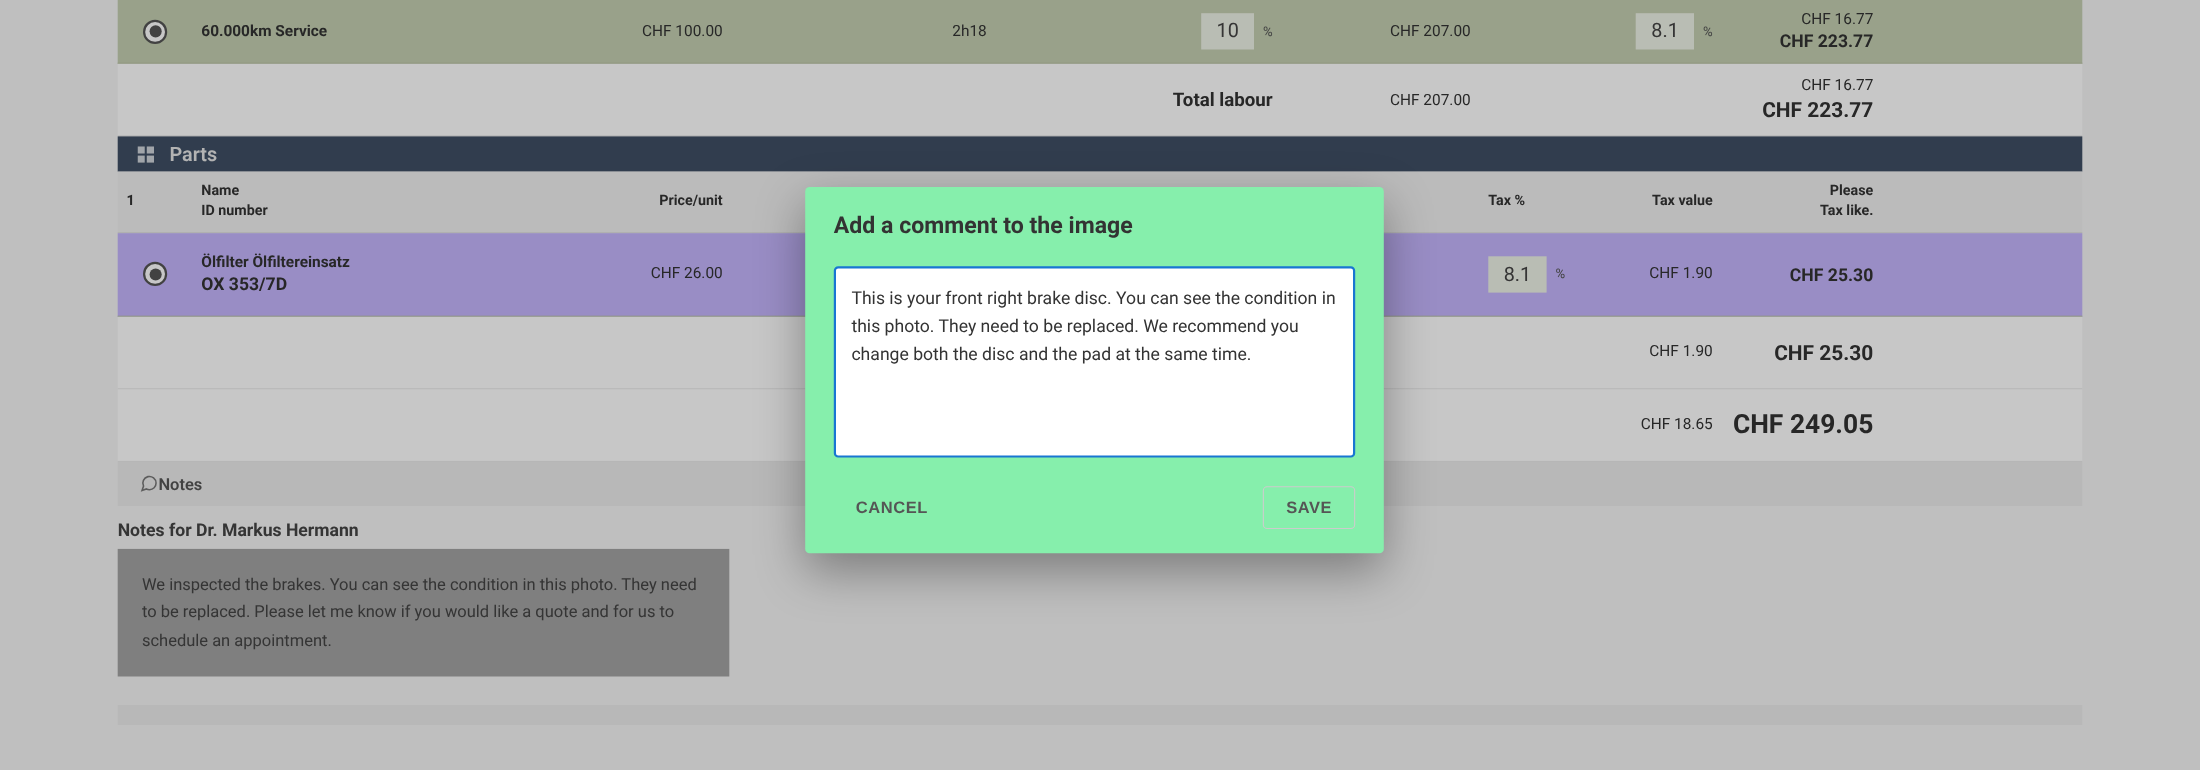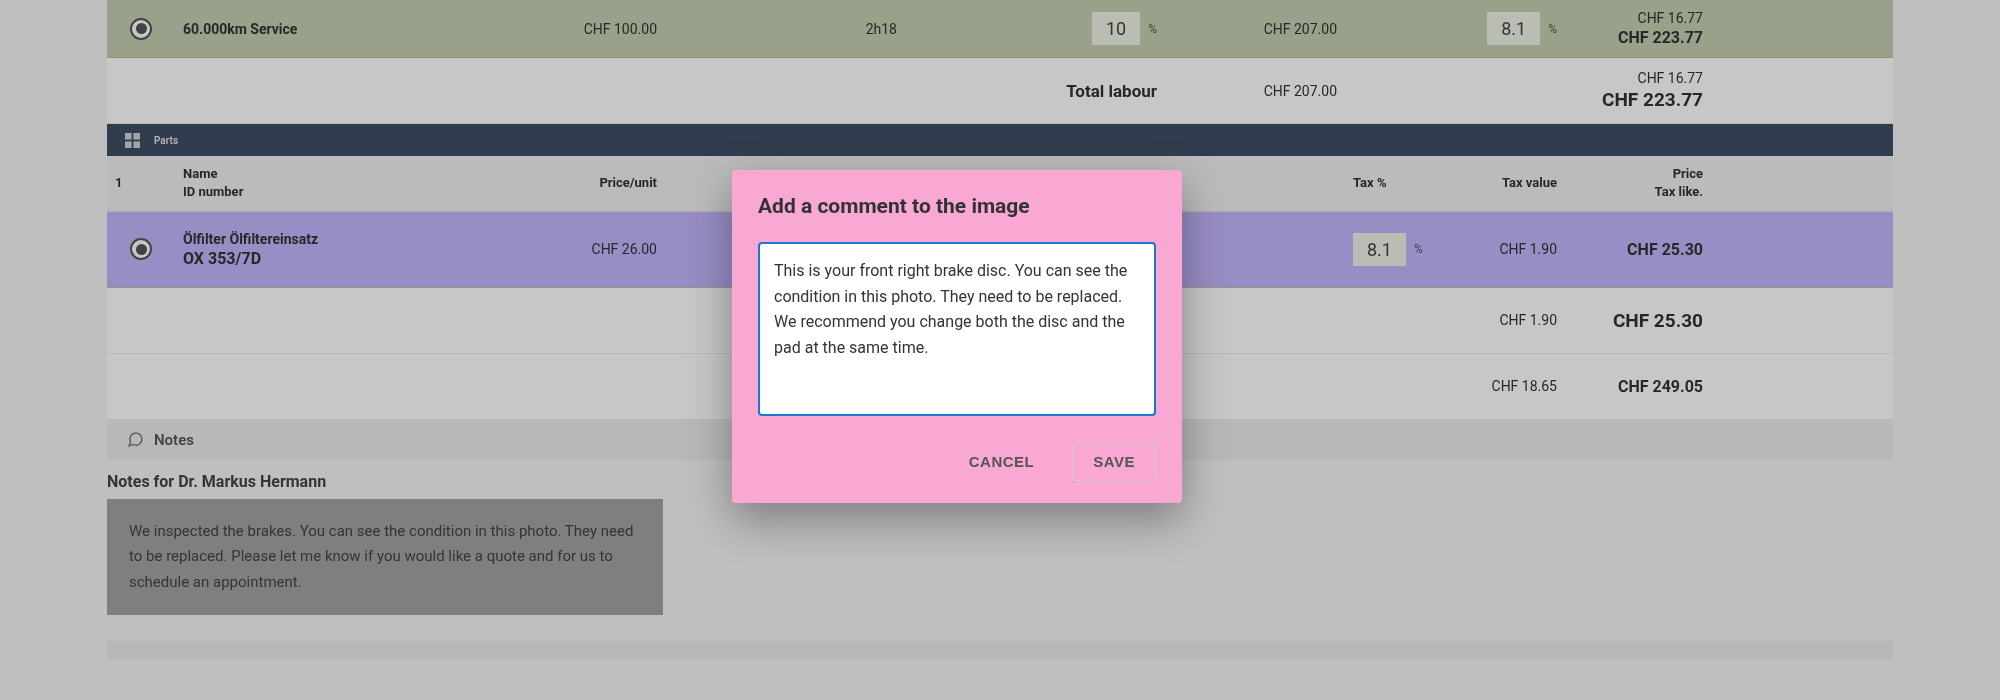--- a/index.html
+++ b/index.html
@@ -77,21 +77,21 @@
       font-size: 16px;
       color: #333;
     }
     .header-dark {
       display: flex;
       align-items: center;
       height: 32px;
       background: #3f4f64;
       color: #e6e6e6;
       font-weight: 600;
-      font-size: 10px;
+      font-size: 18px;
       padding: 0 18px;
       gap: 14px;
     }
     .header-columns {
       display: grid;
       grid-template-columns: 68px 260px 230px 240px 260px 180px 220px 146px;
       align-items: center;
       background: #f0f0f0;
       font-size: 13px;
       color: #555;
@@ -151,21 +151,21 @@
     }
     .notes-header {
       display: flex;
       align-items: center;
       height: 40px;
       background: #ececec;
       color: #555;
       font-size: 15px;
       font-weight: 600;
       padding: 0 20px;
-      gap: 10px;
+      gap: 0;
     }
     .notes-for {
       font-size: 16px;
       font-weight: 700;
       color: #444;
       padding: 12px 0 8px;
     }
     .note-box {
       background: #a3a3a3;
       padding: 20px 22px;
@@ -177,22 +177,22 @@
     .spacer-bottom {
       margin-top: 26px;
       height: 18px;
       background: #ececec;
     }
     
     .modal {
       position: absolute;
       left: 732px;
       top: 170px;
-      width: 450px;
-      background: #f9a8d4;
+      width: 526px;
+      background: #86efac;
       border-radius: 4px;
       box-shadow: 0 16px 44px rgba(0,0,0,0.35);
       z-index: 200;
       padding: 24px 26px 22px;
     }
     .modal h2 {
       font-size: 21px;
       font-weight: 700;
       color: #333;
       margin-bottom: 24px;
@@ -205,21 +205,21 @@
       padding: 14px 14px;
       font-size: 16px;
       font-family: inherit;
       color: #333;
       line-height: 1.6;
       resize: none;
       outline: none;
     }
     .modal-actions {
       display: flex;
-      justify-content: flex-end;
+      justify-content: space-between;
       gap: 18px;
       margin-top: 22px;
       align-items: center;
     }
     .btn {
       font-size: 15px;
       font-weight: 600;
       letter-spacing: 0.5px;
       padding: 10px 20px;
       background: transparent;
@@ -322,21 +322,21 @@
         <span class="bold">Price/unit</span>
       </div>
     <div class="cell"></div>
     <div class="cell"></div>
     <div class="cell"></div>
     <div class="cell num" style="flex-direction:row;justify-content:space-between">
       <span class="bold">Tax %</span>
       <span class="bold">Tax value</span>
     </div>
     <div class="cell num">
-      <span class="bold">Price</span>
+      <span class="bold">Please</span>
       <span class="bold">Tax like.</span>
     </div>
   </div>
 
   <div class="row parts-item">
     <div class="cell center">
       <div class="radio-outer">
           <div class="radio-inner"></div>
         </div>
     </div>
@@ -383,21 +383,21 @@
     <div class="cell"></div>
       <div class="cell"></div>
       <div class="cell"></div>
     <div class="cell"></div>
       <div class="cell"></div>
       <div class="cell"></div>
     <div class="cell num">
         <span>CHF 18.65</span>
       </div>
     <div class="cell num">
-        <span class="price-incl" style="font-size:16px">CHF 249.05</span>
+        <span class="price-incl" style="font-size:24px">CHF 249.05</span>
       </div>
   </div>
 
   <div class="notes-header">
     <svg class="chat-icon" viewBox="0 0 24 24" fill="none" stroke="#777" stroke-width="2">
         <path d="M21 11.5a8.38 8.38 0 0 1-8.5 8.5 8.5 8.5 0 0 1-3.9-.95L3 21l1.95-5.6A8.5 8.5 0 1 1 21 11.5z"></path>
       </svg>
     <span>Notes</span>
   </div>
   <div class="notes-for">Notes for Dr. Markus Hermann</div>

